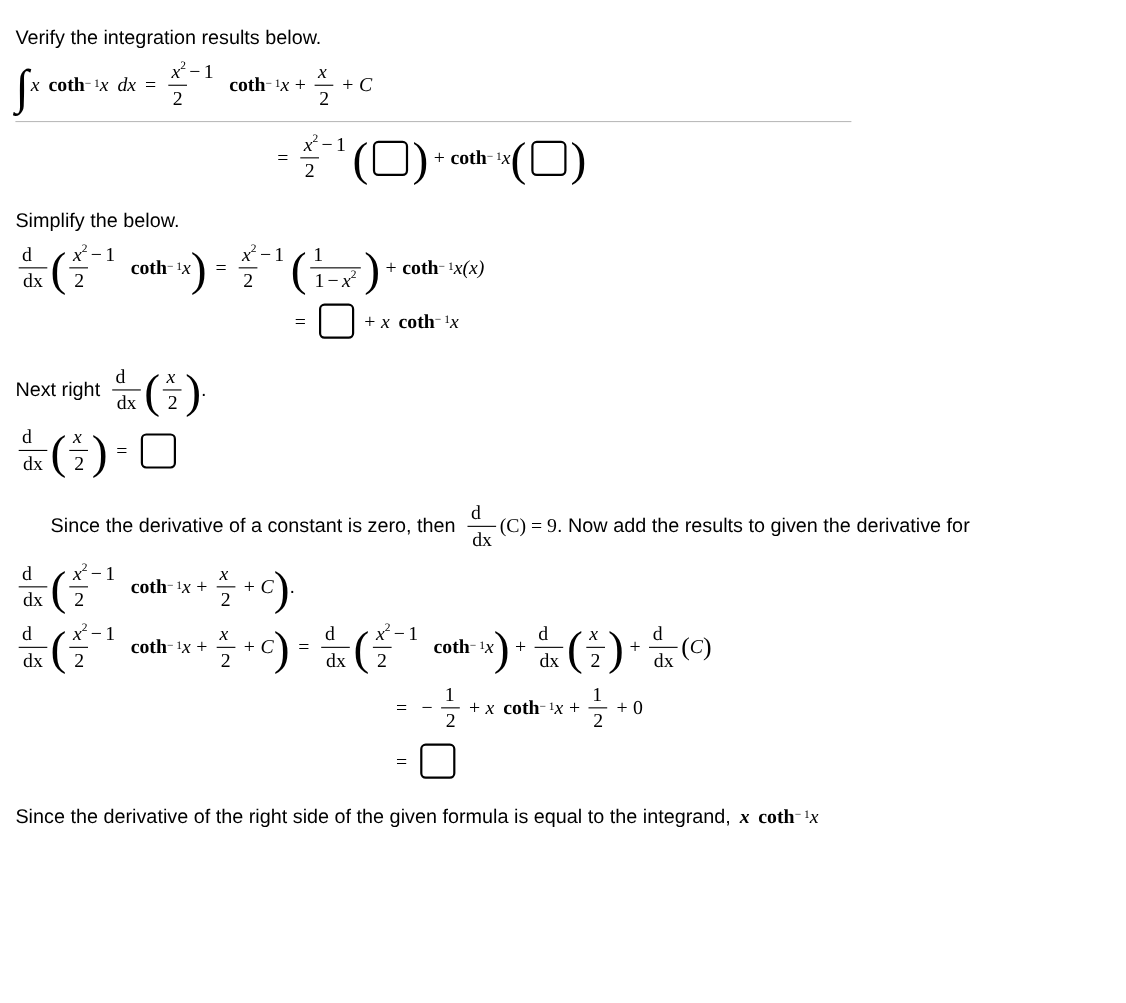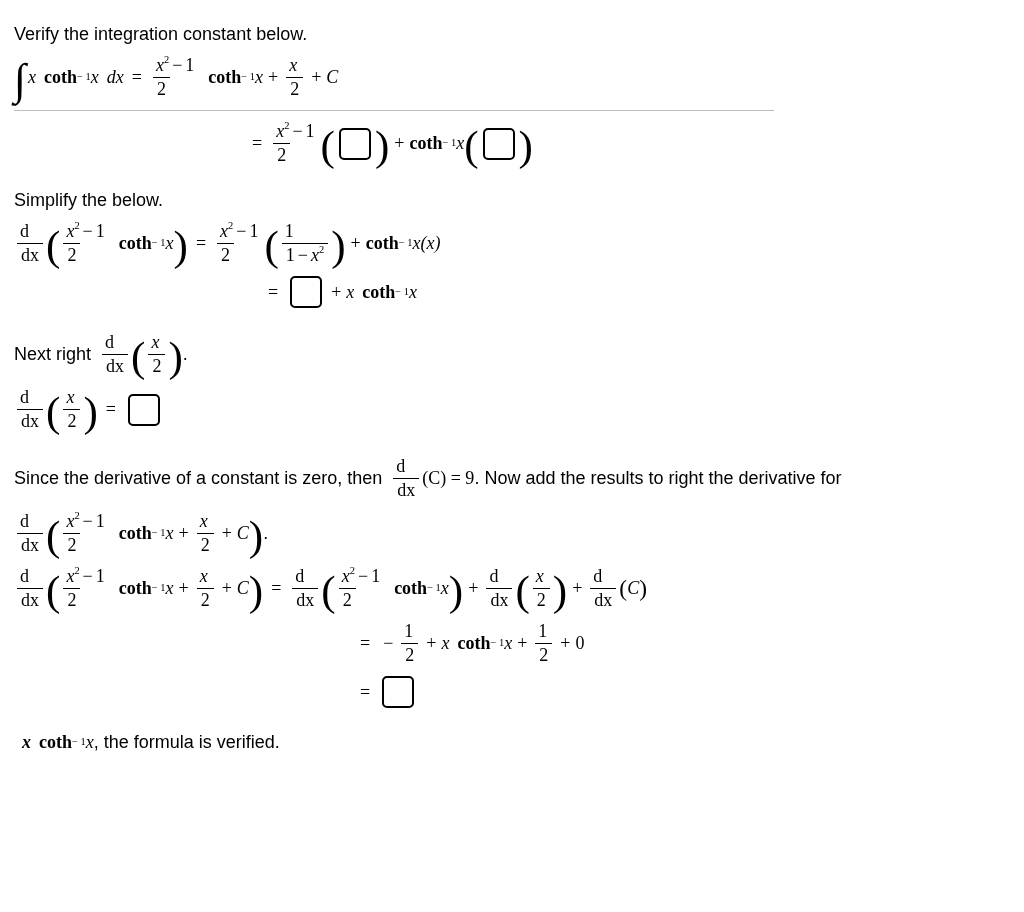--- a/index.html
+++ b/index.html
@@ -40,21 +40,21 @@
   }
   .eq { padding:0 8px; }
   .gap { display:inline-block; width:8px; }
   .line { margin: 10px 0; }
   .pad-left-eq { margin-left: 230px; }
   .pad-left-eq2 { margin-left: 246px; }
 </style>
 </head>
 <body>
 
-<div class="line">Verify the integration constant below.</div>
+<div class="line">Verify the integration results below.</div>
 
 <div class="row indent line">
   <span class="math">
     <span class="intg">∫</span>
     <span class="mi">x</span>
     <span class="gap"></span>
     <span class="bold">coth</span>
     <span class="sup">− 1</span>
     <span class="mi">x</span>
     <span class="gap"></span>
@@ -185,31 +185,31 @@
     <span class="frac">
       <span class="num mi">x</span>
       <span class="den">2</span>
     </span>
     <span class="rparen">)</span>
     <span class="eq">=</span>
   </span>
   <span class="inputbox"></span>
 </div>
 
-<div class="row section" style="flex-wrap:wrap;">
+<div class="row section" style="flex-wrap:wrap;margin-left:32px;">
   <span>Since the derivative of a constant is zero, then</span>
   <span class="gap"></span>
   <span class="math">
     <span class="frac">
       <span class="num">d</span>
       <span class="den">dx</span>
     </span>
     <span style="font-family:'Times New Roman',serif;">(C) = 9</span>
   </span>
-  <span>. Now add the results to right the derivative for</span>
+  <span>. Now add the results to given the derivative for</span>
 </div>
 
 <div class="row line">
   <span class="math">
     <span class="frac">
       <span class="num">d</span>
       <span class="den">dx</span>
     </span>
     <span class="lparen">(</span>
     <span class="frac">
@@ -317,22 +317,22 @@
 </div>
 
 <div class="row line" style="margin-left:338px;">
   <span class="math">
       <span class="eq">=</span>
     </span>
   <span class="inputbox"></span>
 </div>
 
 <div class="row section" style="flex-wrap:wrap;">
+  <span>Since the derivative of the right side of the given formula is equal to the integrand,</span>
   <span class="gap"></span>
   <span class="math">
     <span class="mi bold">x</span>
     <span class="gap"></span>
     <span class="bold">coth</span>
     <span class="sup">− 1</span>
     <span class="mi">x</span>
   </span>
-  <span>, the formula is verified.</span>
 </div>
 
 </body></html>

